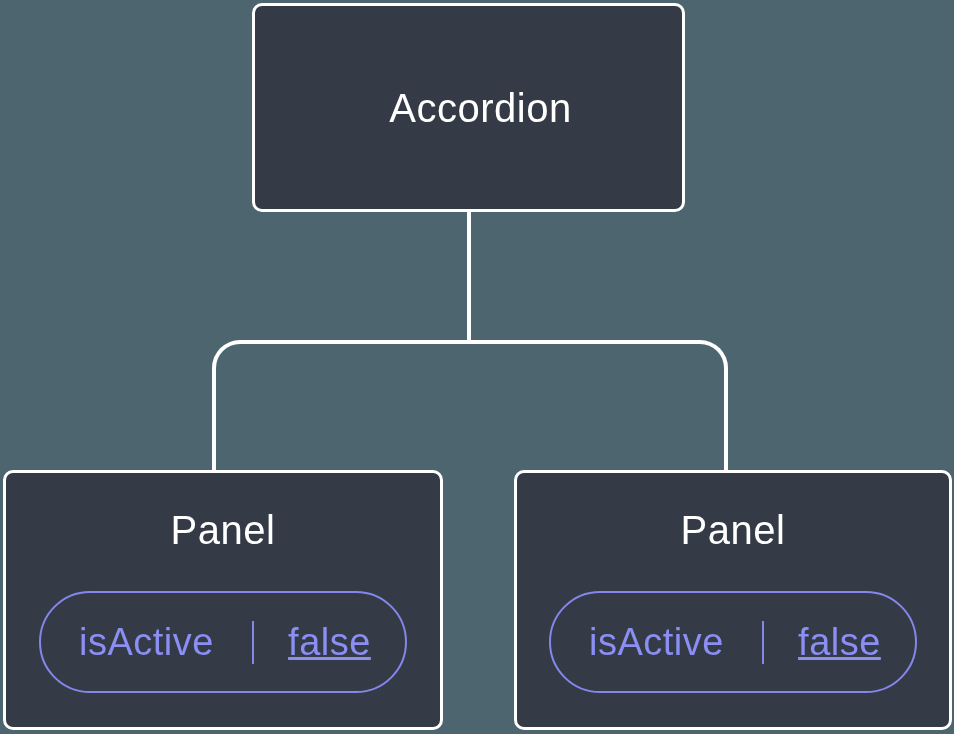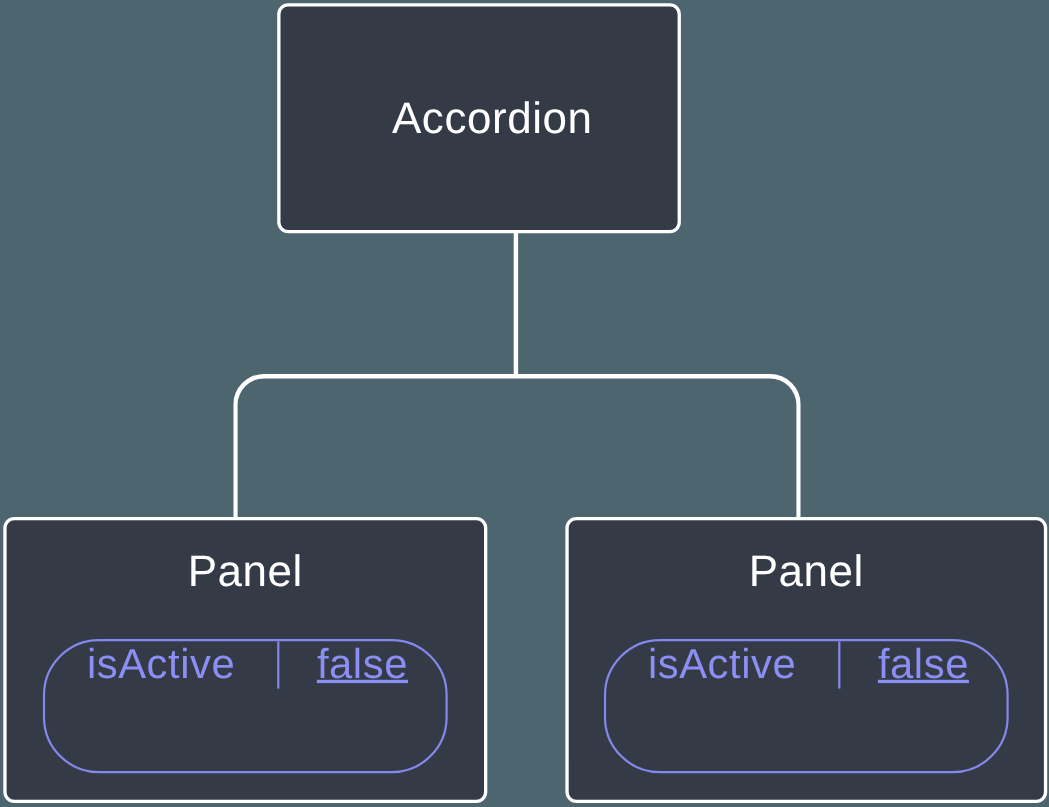--- a/index.html
+++ b/index.html
@@ -34,21 +34,21 @@
   }
   .node-label {
     color: var(--label-text);
     font-size: 40px;
     font-weight: 500;
     letter-spacing: 0.5px;
     line-height: 1.15;
   }
   .node-root {
     left: 252px; top: 3px;
-    width: 367px; height: 209px; padding-left: 24px;
+    width: 433px; height: 209px; padding-left: 24px;
   }
   .connector-stem {
     position: absolute;
     left: 467px; top: 211px;
     width: 4px; height: 131px;
     background: var(--connector);
   }
   .connector-bracket {
     position: absolute;
     left: 212px; top: 340px;
@@ -59,25 +59,25 @@
     border-radius: 28px 28px 0 0;
   }
   .node-panel {
     top: 470px;
     width: 440px; height: 260px;
     gap: 38px;
   }
   .node-panel-left  { left: 3px; }
   .node-panel-right { left: 514px; width: 438px; }
   .state-pill {
-    width: 368px; height: 122px;
+    width: 368px; height: 102px;
     border: 2.5px solid var(--state-border);
     border-radius: 51px;
     display: flex;
-    align-items: flex-start;
+    align-items: center;
     overflow: hidden;
   }
   .state-cell {
     display: flex;
     align-items: center;
     justify-content: center;
     color: var(--state-text);
     font-size: 38px;
     font-weight: 400;
     letter-spacing: 0.5px;

